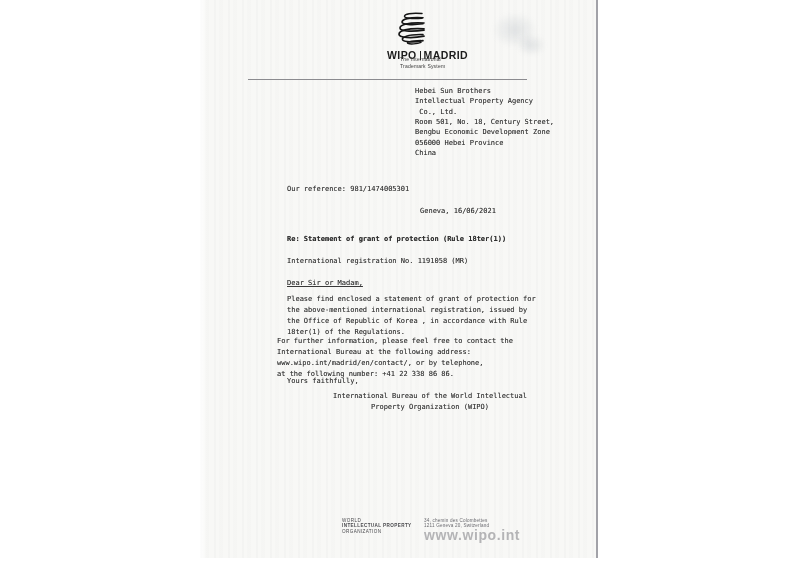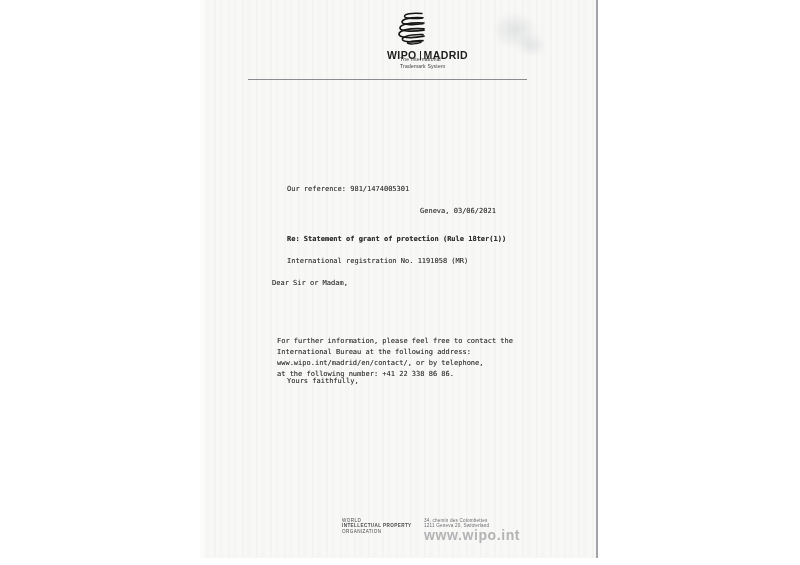--- a/index.html
+++ b/index.html
@@ -54,21 +54,21 @@
     font-family:"DejaVu Sans Mono", monospace;
     font-size:7px;color:#383838;
     text-shadow:0 0 .4px rgba(56,56,56,.55);
     white-space:pre-wrap;
   }
   .recipient{left:215px;top:86px;line-height:10.35px;}
   .reference{left:87px;top:185px;}
   .dateline{left:220px;top:207px;}
   .subject{left:87px;top:235px;font-weight:bold;color:#2d2d2d;}
   .registration{left:87px;top:257px;}
-  .salutation{left:72px;top:279px;}
+  .salutation{left:87px;top:279px;text-decoration:underline;}
   .para{line-height:10.9px;}
   .p1{left:87px;top:294px;}
   .p2{left:77px;top:336px;}
   .closing{left:87px;top:377px;}
   .signature{left:105px;top:391px;width:250px;text-align:center;line-height:10.5px;}
 
   
   .footer-org{
     position:absolute;left:142px;top:518px;
     font-size:4.6px;line-height:5.4px;letter-spacing:.4px;color:#49494d;
@@ -109,33 +109,46 @@
       <span>WIPO</span>
       <span class="brand-divider"></span>
       <span>MADRID</span>
     </div>
 
     <div class="tagline">The International
 Trademark System</div>
 
     <div class="head-rule"></div>
 
+    <div class="mono recipient">Hebei Sun Brothers
+Intellectual Property Agency
+ Co., Ltd.
+Room 501, No. 18, Century Street,
+Bengbu Economic Development Zone
+056000 Hebei Province
+China</div>
 
     <div class="mono reference">Our reference: 981/1474005301</div>
-    <div class="mono dateline">Geneva, 03/06/2021</div>
+    <div class="mono dateline">Geneva, 16/06/2021</div>
 
     <div class="mono subject">Re: Statement of grant of protection (Rule 18ter(1))</div>
     <div class="mono registration">International registration No. 1191058 (MR)</div>
 
     <div class="mono salutation">Dear Sir or Madam,</div>
+    <div class="mono para p1">Please find enclosed a statement of grant of protection for
+the above-mentioned international registration, issued by
+the Office of Republic of Korea , in accordance with Rule
+18ter(1) of the Regulations.</div>
     <div class="mono para p2">For further information, please feel free to contact the
 International Bureau at the following address:
 www.wipo.int/madrid/en/contact/, or by telephone,
 at the following number: +41 22 338 86 86.</div>
     <div class="mono closing">Yours faithfully,</div>
+    <div class="mono signature">International Bureau of the World Intellectual
+Property Organization (WIPO)</div>
 
     <div class="footer-org">
       <div>WORLD</div>
       <div class="bold">INTELLECTUAL PROPERTY</div>
       <div>ORGANIZATION</div>
     </div>
     <div class="footer-addr">
       <div>34, chemin des Colombettes</div>
       <div>1211 Geneva 20, Switzerland</div>
       <div class="footer-site">www.wipo.int</div>

